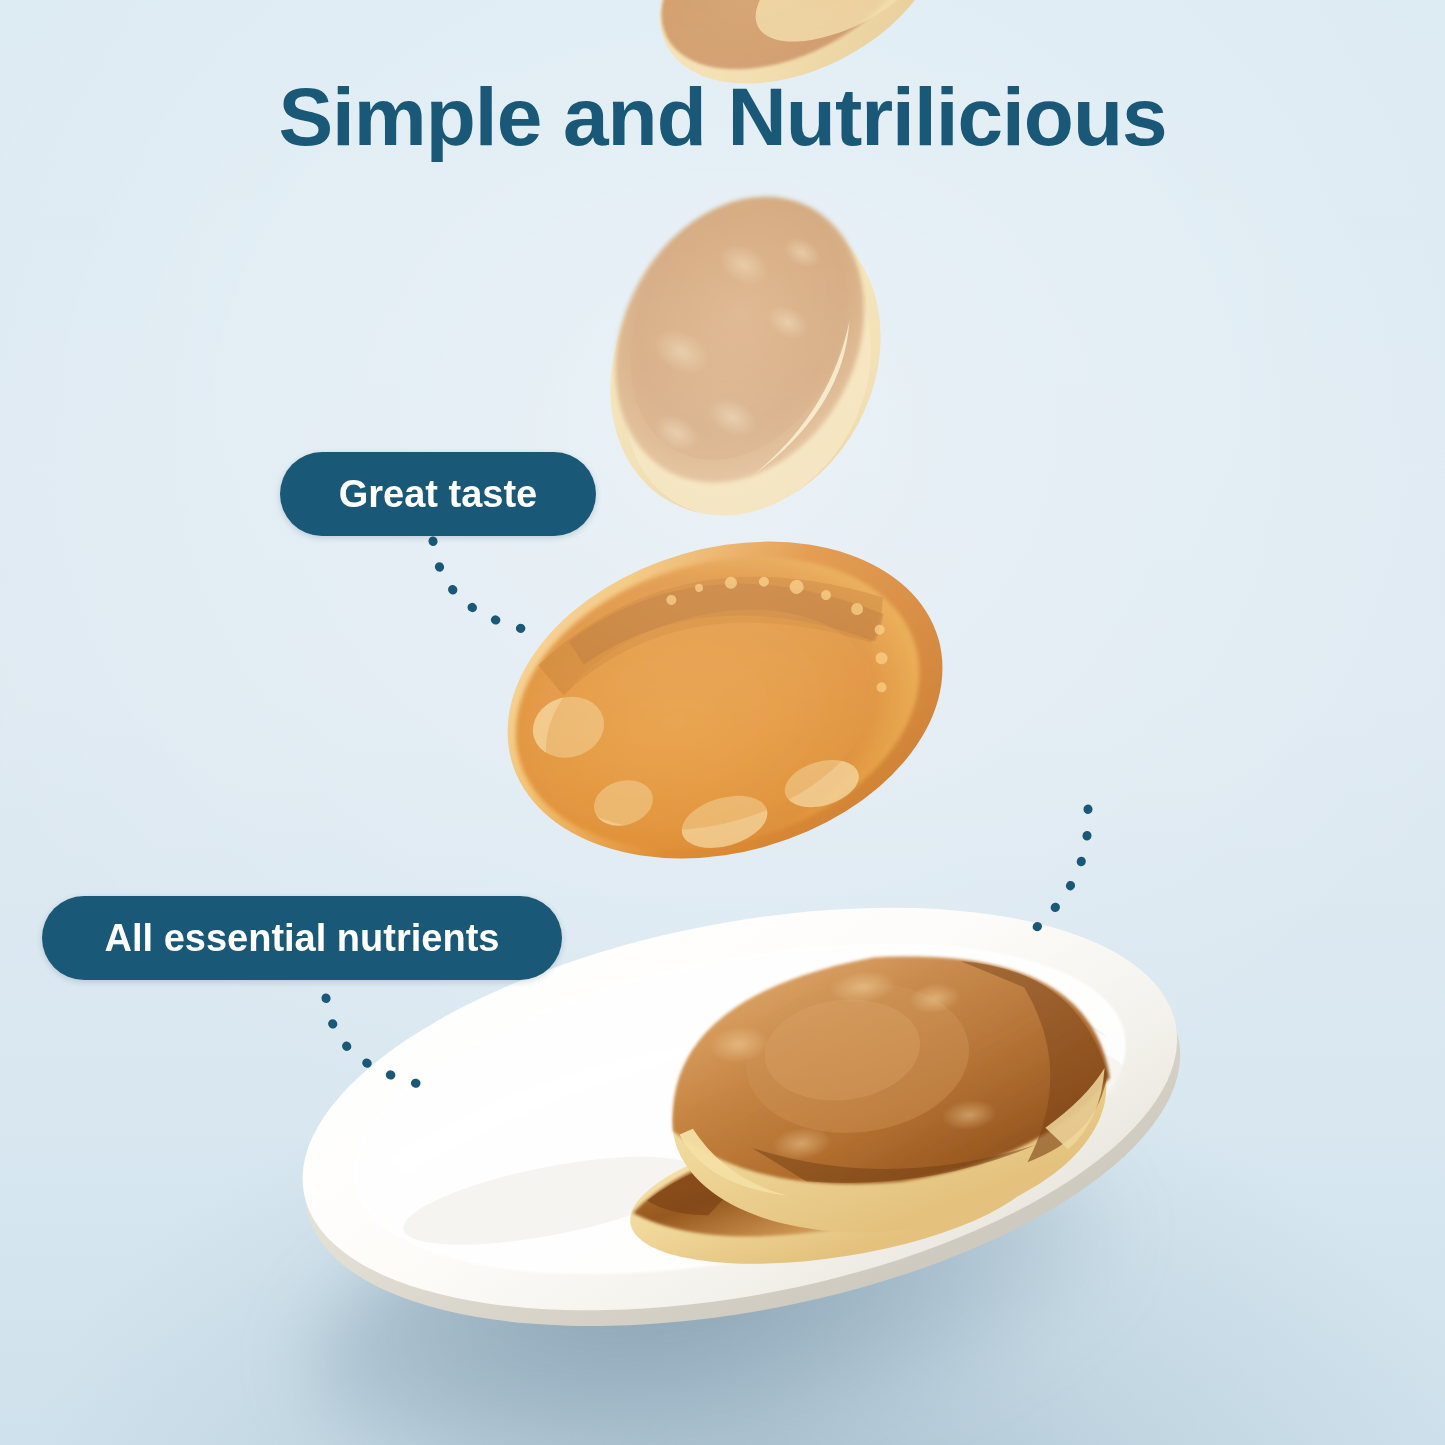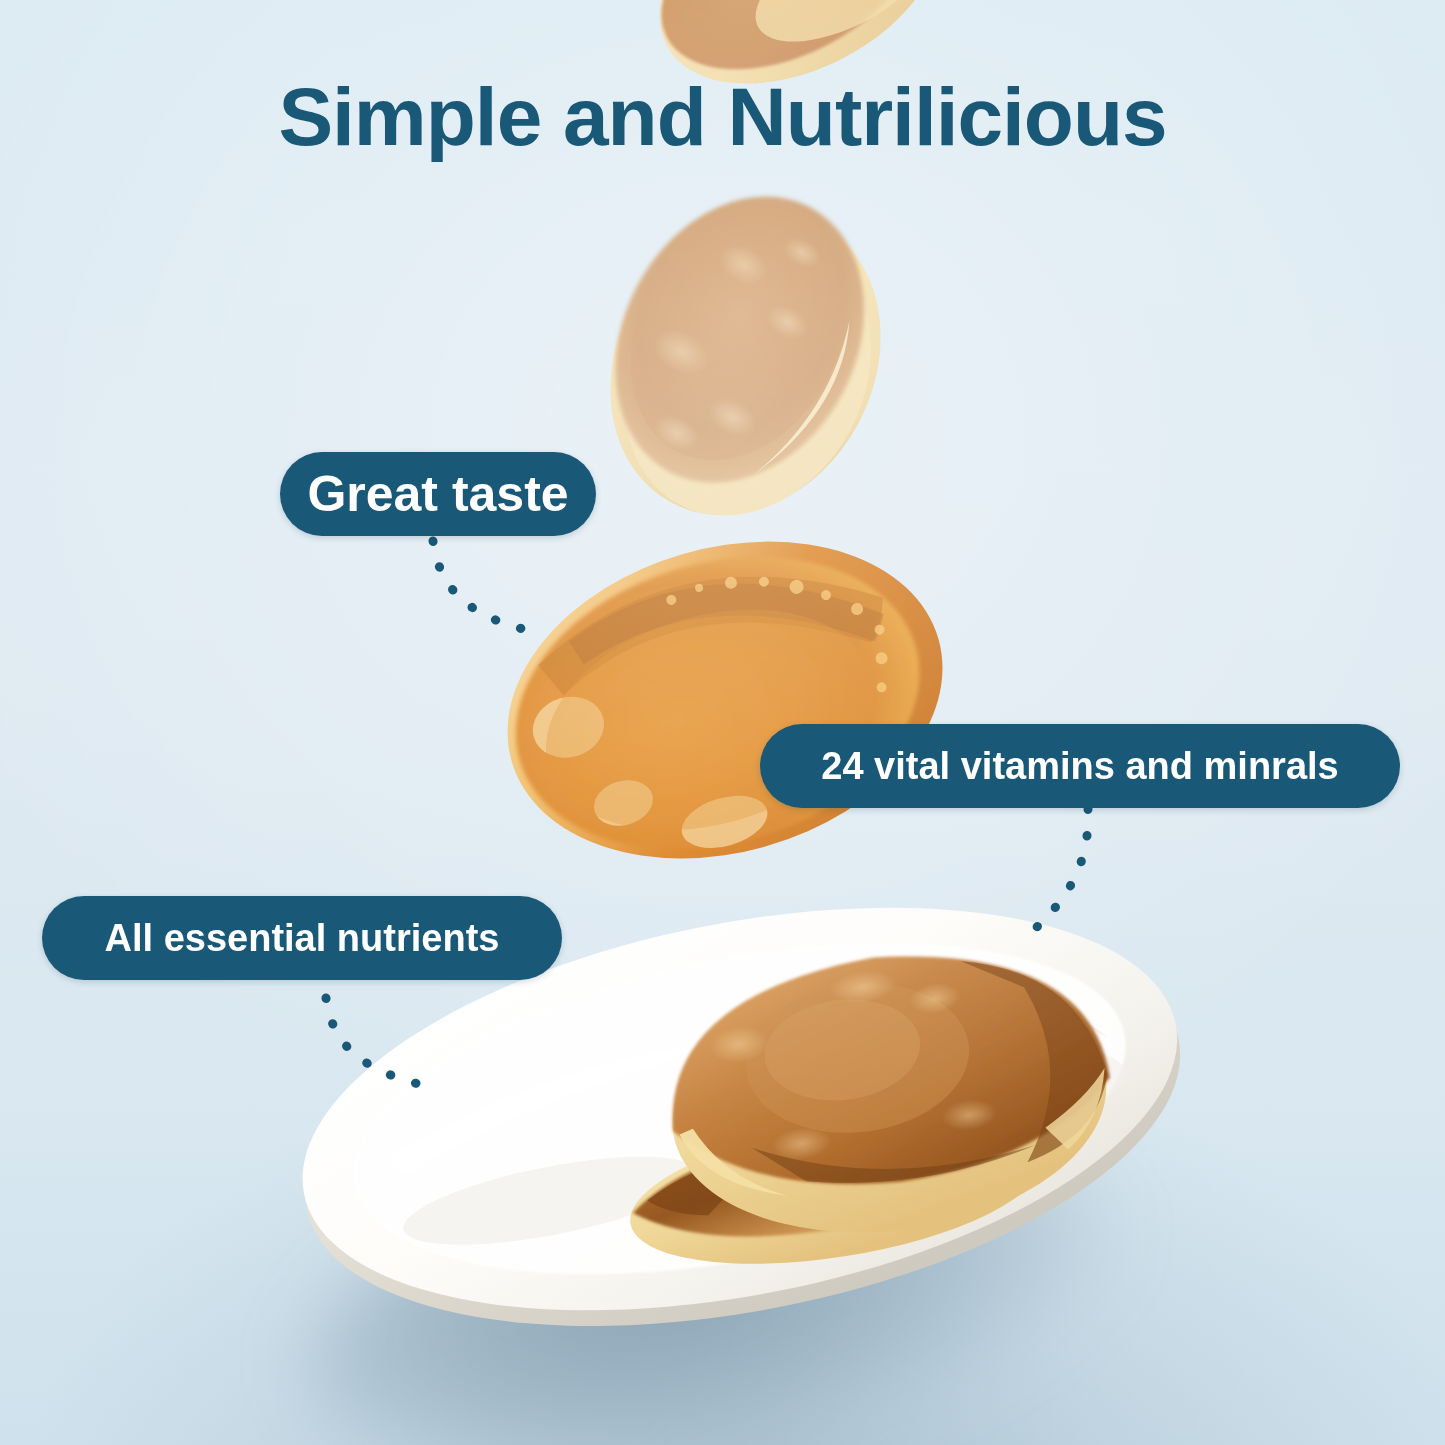--- a/index.html
+++ b/index.html
@@ -87,21 +87,21 @@
     box-shadow: 0 2px 6px rgba(18,60,84,0.18);
   }
   .badge-label {
     width: 100%;
     text-align: center;
     line-height: 1;
   }
   #badge-great-taste {
     left: 280px; top: 452px;
     width: 316px; height: 84px;
-    font-size: 50px;
+    font-size: 38px;
   }
   #badge-vitamins {
     left: 760px; top: 724px;
     width: 640px; height: 84px;
     font-size: 38px;
   }
   #badge-nutrients {
     left: 42px; top: 896px;
     width: 520px; height: 84px;
     font-size: 38px;
@@ -370,21 +370,18 @@
   <div class="connector" id="connector-nutrients">
     <svg viewBox="0 0 130 110">
       <path class="conn-path" d="M 8 6 C 14 50 40 80 118 96"></path>
     </svg>
   </div>
 
   <div class="badge" id="badge-great-taste">
     <span class="badge-label">Great taste</span>
   </div>
 
-  <div class="badge" id="badge-vitamins">
-    <span class="badge-label">24 vital vitamins and minrals</span>
-  </div>
 
   <div class="badge" id="badge-nutrients">
     <span class="badge-label">All essential nutrients</span>
   </div>
 
 </div>
 
 </body></html>

